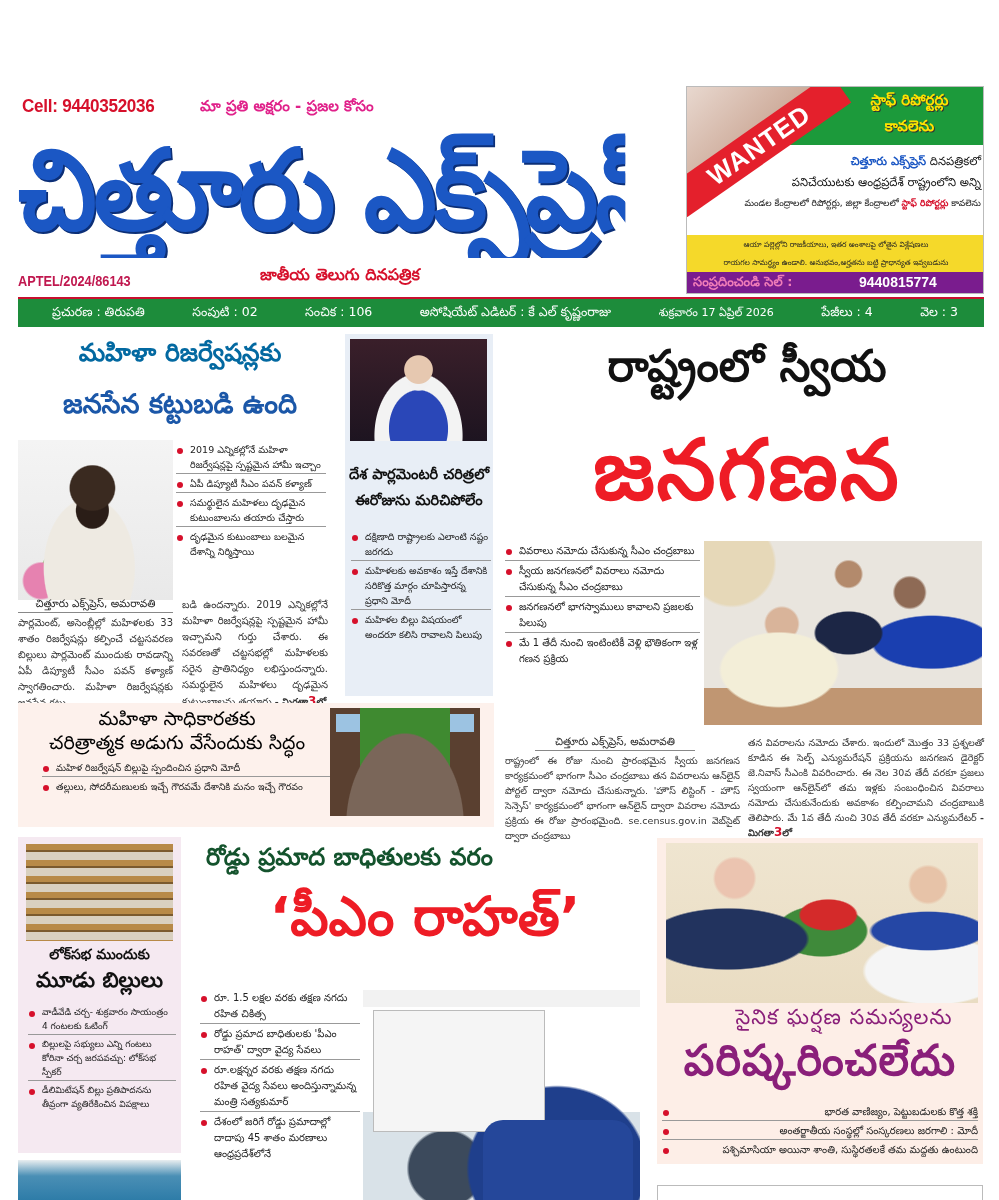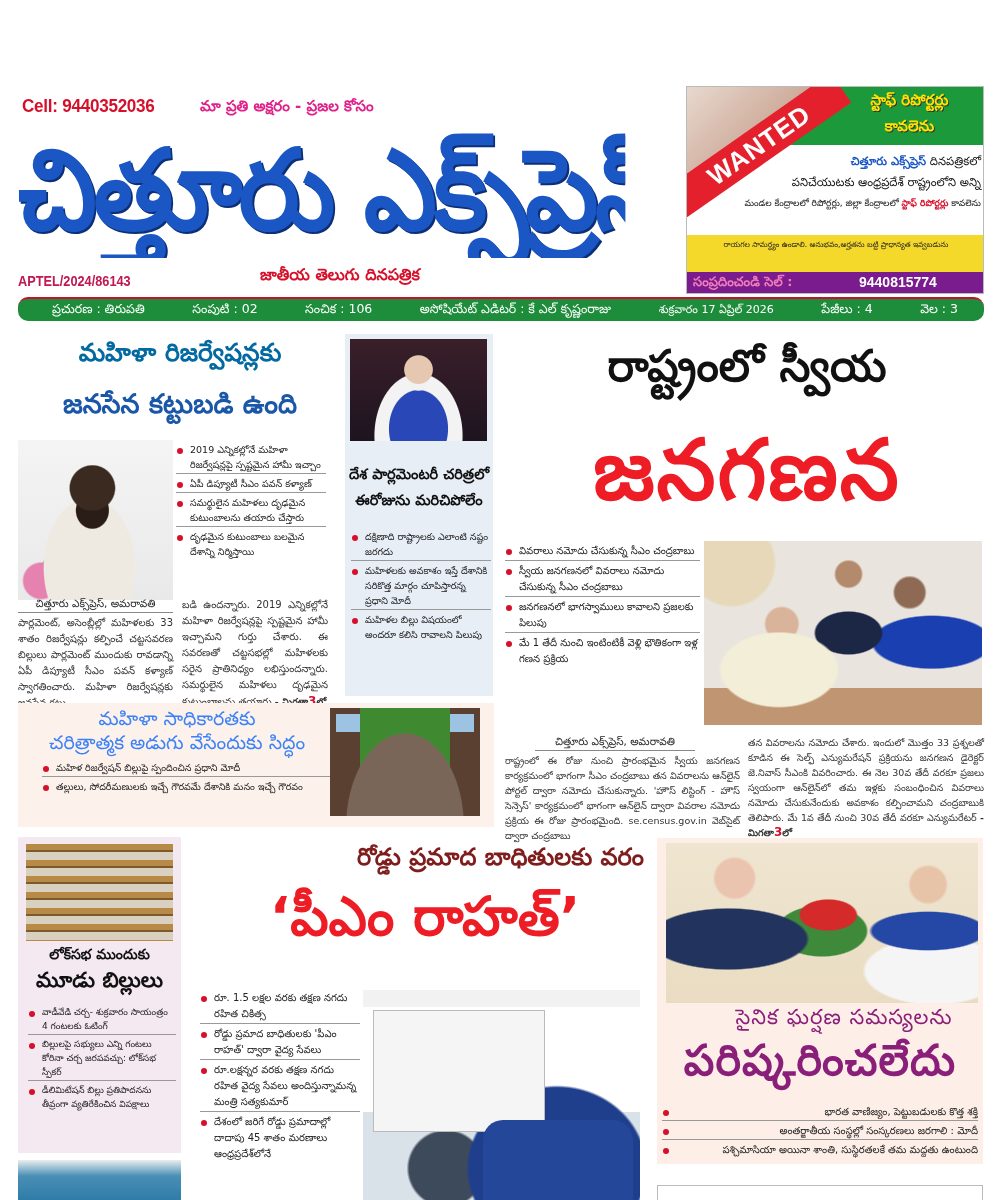--- a/index.html
+++ b/index.html
@@ -25,21 +25,21 @@
   .wa-title2 { left: 150px; top: 30px; width: 145px; text-align: center; color: #ffe300; font-weight: bold; font-size: 15px; text-shadow: 1px 1px 0 #333; }
   .wa-body { left: 6px; top: 64px; width: 288px; text-align: right; font-size: 11.5px; line-height: 21px; color: #111; }
   .wa-body .blue { color: #1b57c4; font-weight: bold; }
   .wa-body .red { color: #d6102b; font-weight: bold; }
   .wa-yellow { left: 0; top: 148px; width: 298px; height: 37px; background: #f5d92a; font-size: 7.5px; line-height: 18px; text-align: center; color: #222; padding-top: 1px; }
   .wa-purple { left: 0; top: 185px; width: 298px; height: 23px; background: #7a1c8e; }
   .wa-contact-label { left: 6px; top: 187px; color: #f07cb8; font-size: 13px; font-weight: bold; }
   .wa-contact-no { left: 172px; top: 187px; color: #fff; font-size: 14px; font-weight: bold; font-family: "Liberation Sans", sans-serif; }
 
   
-  #info-bar { left: 18px; top: 297px; width: 966px; height: 24px; background: #1d8c3b; border-top: 2px solid #c8102e; display: flex; align-items: center; justify-content: space-between; padding: 0 26px 0 34px; color: #fff; font-size: 12.5px; border-radius: 10px; }
+  #info-bar { left: 18px; top: 297px; width: 966px; height: 30px; background: #1d8c3b; border-top: 2px solid #c8102e; display: flex; align-items: center; justify-content: space-between; padding: 0 26px 0 34px; color: #fff; font-size: 12.5px; }
   #info-bar span { white-space: nowrap; }
   #info-bar .small { font-size: 11px; }
 
   
   .bullet-list { list-style: none; }
   .bullet-list li { position: relative; padding-left: 14px; border-bottom: 1px solid #999; margin-bottom: 2px; padding-bottom: 1px; }
   .bullet-list li:last-child { border-bottom: none; }
   .bullet-list li::before { content: ""; position: absolute; left: 1px; top: 6px; width: 6px; height: 6px; border-radius: 50%; background: #d6102b; }
   .photo { overflow: hidden; }
   .body-text { font-size: 10px; line-height: 16px; color: #333; text-align: justify; }
@@ -83,41 +83,41 @@
       radial-gradient(ellipse at 52% 50%, #1c2645 0 16%, transparent 17%),
       radial-gradient(circle at 52% 18%, #b38a6c 0 6%, transparent 7%),
       radial-gradient(ellipse at 82% 55%, #1a3fb0 0 18%, transparent 19%),
       radial-gradient(circle at 74% 28%, #8e6a55 0 6%, transparent 7%),
       linear-gradient(180deg,#e9e5de 0 80%,#c09672 80%); }
   .s3-col1 { left: 505px; top: 735px; width: 235px; }
   .s3-col2 { left: 748px; top: 735px; width: 236px; }
 
   
   #s4-box { left: 18px; top: 703px; width: 476px; height: 124px; background: #fdf1ec; }
-  .s4-h { left: 22px; top: 706px; width: 310px; text-align: center; font-size: 19px; line-height: 24px; color: #3b82f6; }
+  .s4-h { left: 22px; top: 706px; width: 310px; text-align: center; font-size: 19px; line-height: 24px; color: #000000; }
   .s4-bullets { left: 42px; top: 760px; width: 300px; font-size: 9.5px; line-height: 15px; color: #222; }
   .s4-photo { left: 330px; top: 708px; width: 150px; height: 108px; background:
       linear-gradient(180deg, rgba(0,0,0,0) 0 45%, rgba(0,0,0,0) 45%),
       radial-gradient(ellipse at 50% 110%, #7a6659 0 55%, transparent 56%),
       linear-gradient(90deg,#5a4030 0 20%,#3f8a30 20% 80%,#5a4030 80%); }
   .s4-photo::before { content: ""; position: absolute; left: 6px; top: 6px; width: 24px; height: 18px; background: #9cc3e2; }
   .s4-photo::after { content: ""; position: absolute; right: 6px; top: 6px; width: 24px; height: 18px; background: #9cc3e2; }
 
   
   #s5-box { left: 18px; top: 837px; width: 163px; height: 316px; background: #f5e9f1; }
   .s5-photo { left: 26px; top: 844px; width: 147px; height: 97px; background:
       repeating-linear-gradient(180deg,#b88a48 0 6px,#7b5a2e 6px 8px, #d9d0c0 8px 16px),
       #b88a48; }
   .s5-h1 { left: 18px; top: 946px; width: 163px; text-align: center; font-size: 14px; font-weight: bold; color: #111; }
   .s5-h2 { left: 18px; top: 968px; width: 163px; text-align: center; font-size: 21px; font-weight: bold; color: #111; }
   .s5-bullets { left: 28px; top: 1005px; width: 148px; font-size: 9px; line-height: 14px; color: #222; }
   .s6-photo { left: 18px; top: 1160px; width: 163px; height: 40px; background: linear-gradient(180deg,#e9eef0,#4a8fb5 40%,#2e7ca8); }
 
   
-  .s7-h1 { left: 174px; top: 843px; width: 470px; text-align: right; font-size: 24px; font-weight: bold; color: #7f1d1d; }
+  .s7-h1 { left: 206px; top: 843px; width: 470px; text-align: left; font-size: 24px; font-weight: bold; color: #14532d; }
   .s7-h2 { left: 190px; top: 885px; width: 470px; text-align: center; font-size: 54px; font-weight: bold; color: #ee1c25; }
   .s7-bullets { left: 200px; top: 990px; width: 160px; font-size: 10px; line-height: 16px; color: #222; }
   .s7-photo { left: 363px; top: 990px; width: 277px; height: 210px; background:
       radial-gradient(ellipse at 70% 85%, #1f3f8c 0 32%, transparent 33%),
       radial-gradient(circle at 30% 85%, #3c4a5c 0 14%, transparent 15%),
       linear-gradient(180deg, #f2f2f2 0 8%, #ffffff 8% 58%, #d9e2e8 58%),
       #cfd8de; }
   .s7-photo::before { content: ""; position: absolute; left: 10px; top: 20px; width: 170px; height: 120px; background: #f5f5f5; border: 1px solid #bbb; }
   .s7-photo::after { content: ""; position: absolute; left: 120px; top: 130px; width: 150px; height: 80px; background: #25479a; border-radius: 20px 20px 0 0; }
 
@@ -153,20 +153,21 @@
   <div class="abs wa-photo"></div>
   <div class="abs wa-ribbon">WANTED</div>
   <div class="abs wa-title1">స్టాఫ్ రిపోర్టర్లు</div>
   <div class="abs wa-title2">కావలెను</div>
   <div class="abs wa-body">
     <div><span class="blue">చిత్తూరు ఎక్స్‌ప్రెస్</span><span> దినపత్రికలో</span></div>
     <div>పనిచేయుటకు ఆంధ్రప్రదేశ్ రాష్ట్రంలోని అన్ని</div>
     <div style="font-size:9px;"><span>మండల కేంద్రాలలో రిపోర్టర్లు, జిల్లా కేంద్రాలలో </span><span class="red">స్టాఫ్ రిపోర్టర్లు</span><span> కావలెను</span></div>
   </div>
   <div class="abs wa-yellow">
+    <div>ఆయా పల్లెల్లోని రాజకీయాలు, ఇతర అంశాలపై లోతైన విశ్లేషణలు</div>
     <div>రాయగల సామర్థ్యం ఉండాలి. అనుభవం,అర్హతను బట్టి ప్రాధాన్యత ఇవ్వబడును</div>
   </div>
   <div class="abs wa-purple"></div>
   <div class="abs wa-contact-label">సంప్రదించండి సెల్ :</div>
   <div class="abs wa-contact-no">9440815774</div>
 </div>
 
 <div id="info-bar" class="abs">
   <span>ప్రచురణ : తిరుపతి</span>
   <span>సంపుటి : 02</span>

